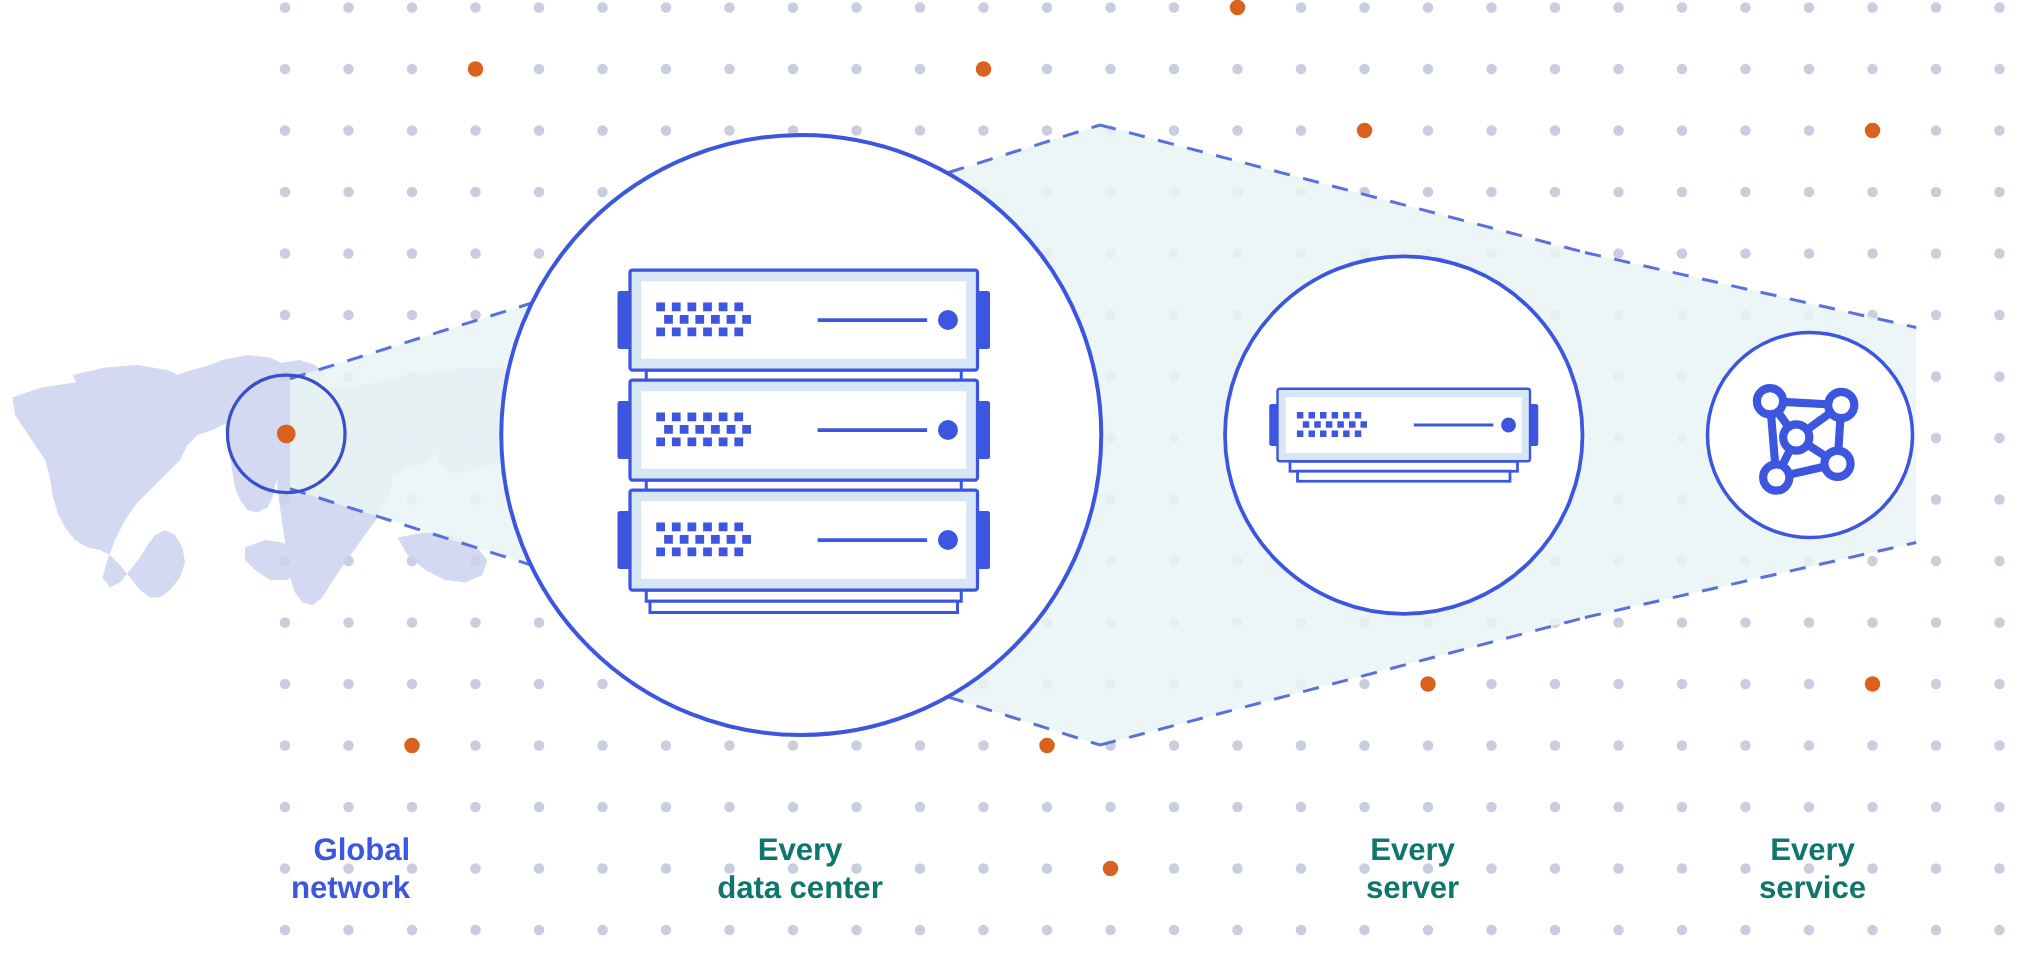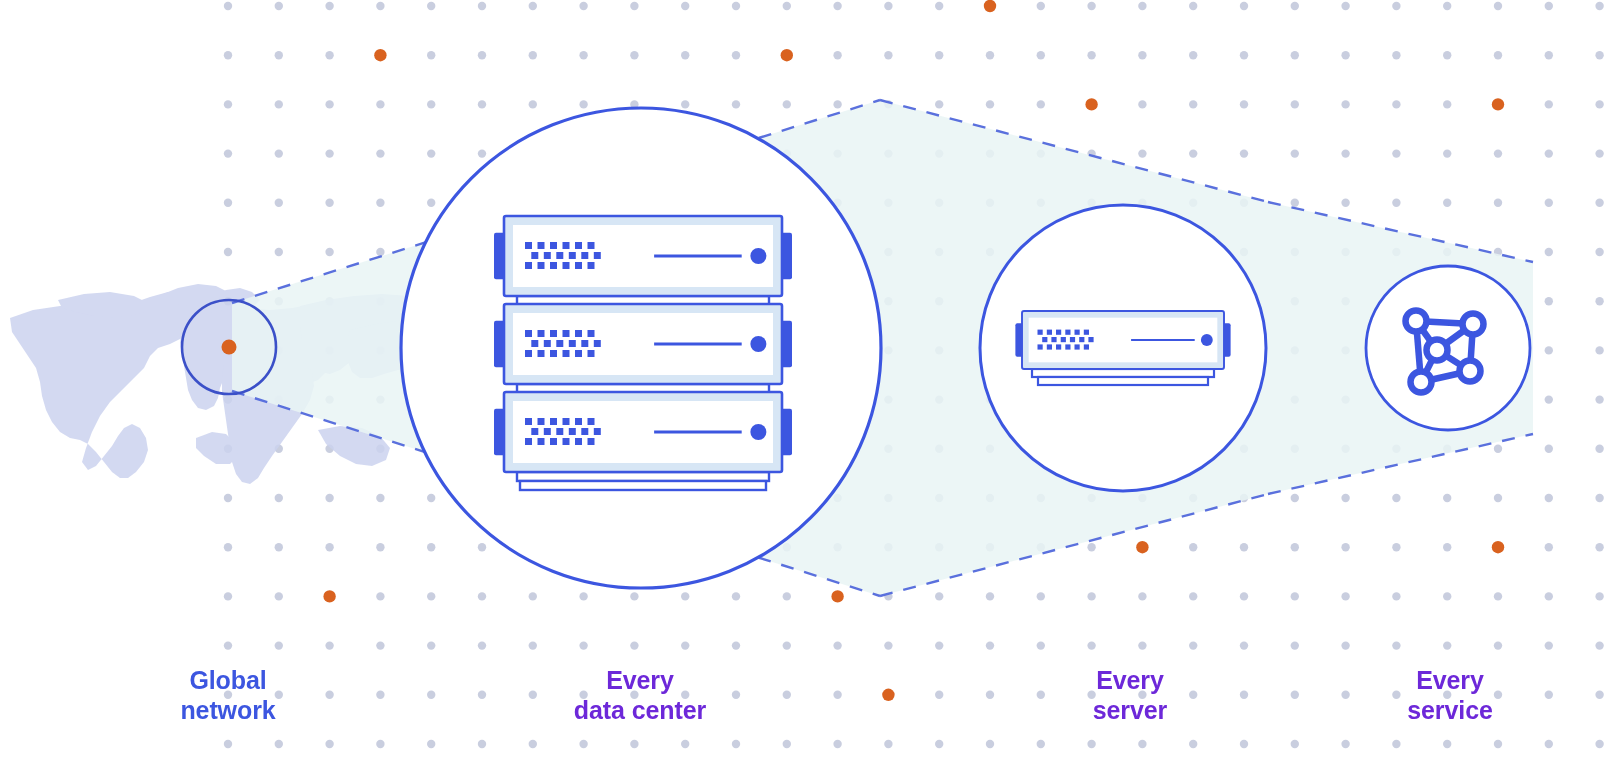--- a/index.html
+++ b/index.html
@@ -30,21 +30,21 @@
     width: 1620px;
     height: 782px;
     pointer-events: none;
   }
   .lbl {
     position: absolute;
     text-align: center;
     font-size: 25px;
     font-weight: bold;
     line-height: 1.18;
-    color: #6d28d9;
+    color: #0f766e;
     letter-spacing: -0.1px;
     white-space: pre-line;
   }
   .lbl.accent { color: #3c56e0; }
 </style>
 </head>
 <body>
 
 <div id="stage">
 
@@ -665,21 +665,21 @@
         <circle cx="1470" cy="371" r="10.5" fill="#ffffff" stroke="#3c56e0" stroke-width="6.5"></circle>
       </g>
 
     <g>
       <circle id="focus-circle" cx="229" cy="347" r="47" fill="none" stroke="#3b50c8" stroke-width="2.6"></circle>
       <circle id="europe-marker" cx="229" cy="347" r="7.5" fill="#d9621f"></circle>
     </g>
   </svg>
 
   <div class="labels">
-    <div class="lbl accent" style="left:128px; top:666px; width:200px;">Global
+    <div class="lbl accent" style="left:128px; top:666px; width:200px;text-align:right;">Global
 network</div>
     <div class="lbl" style="left:520px; top:666px; width:240px;">Every
 data center</div>
     <div class="lbl" style="left:1020px; top:666px; width:220px;">Every
 server</div>
     <div class="lbl" style="left:1340px; top:666px; width:220px;">Every
 service</div>
   </div>
 
 </div>

